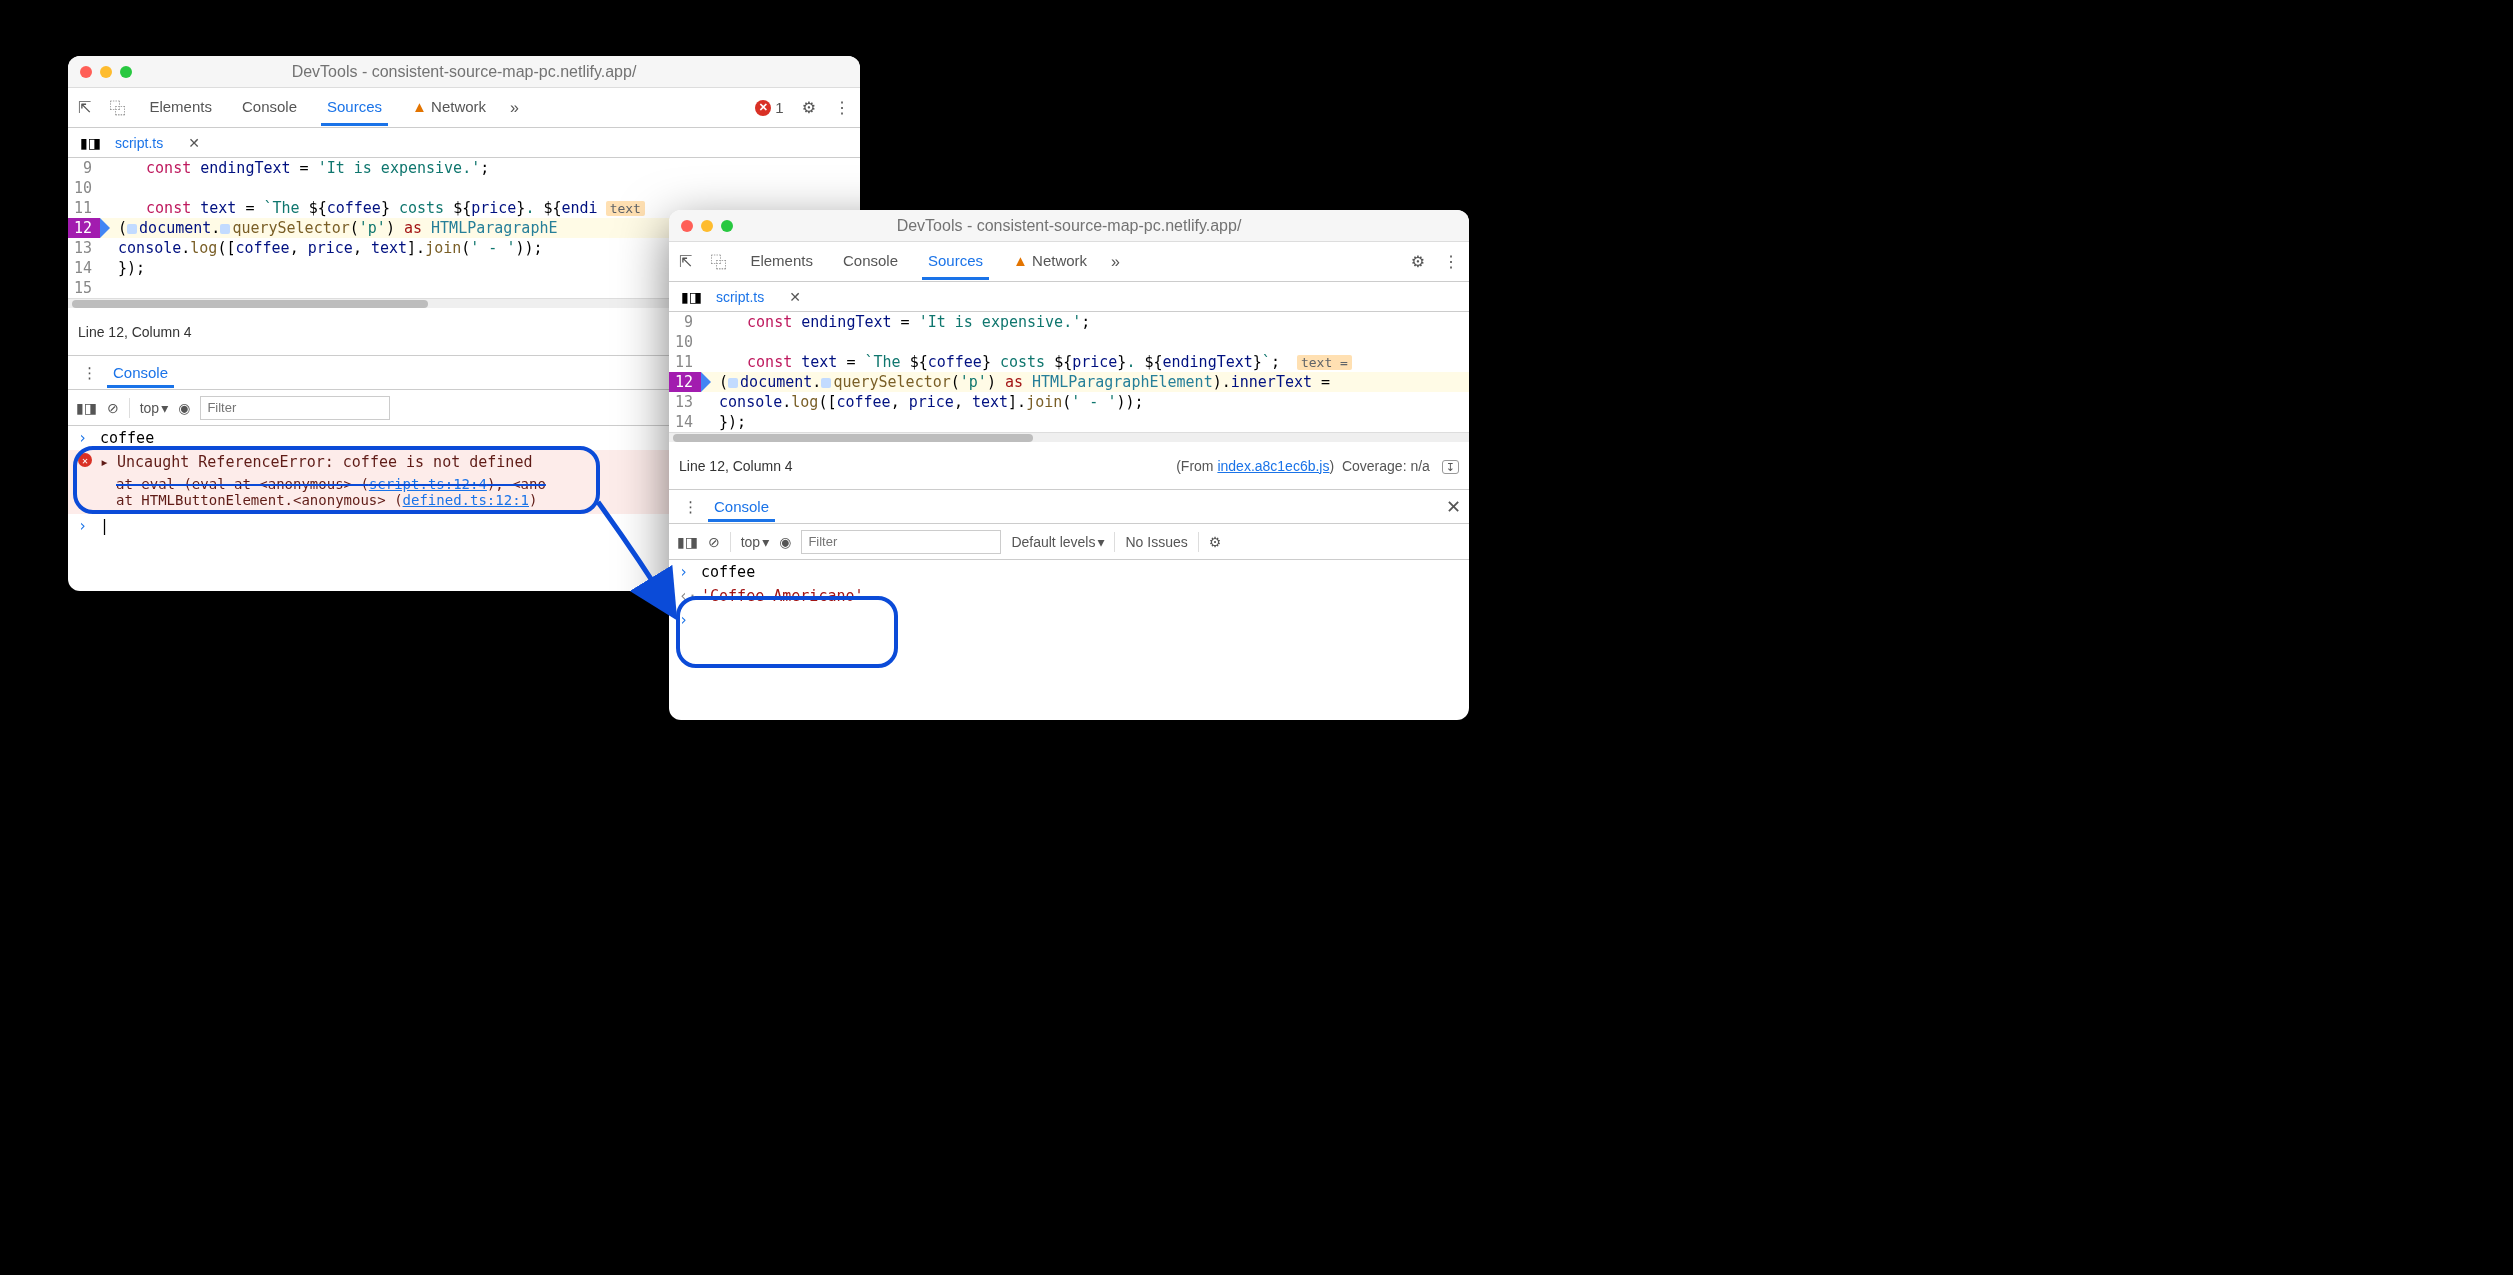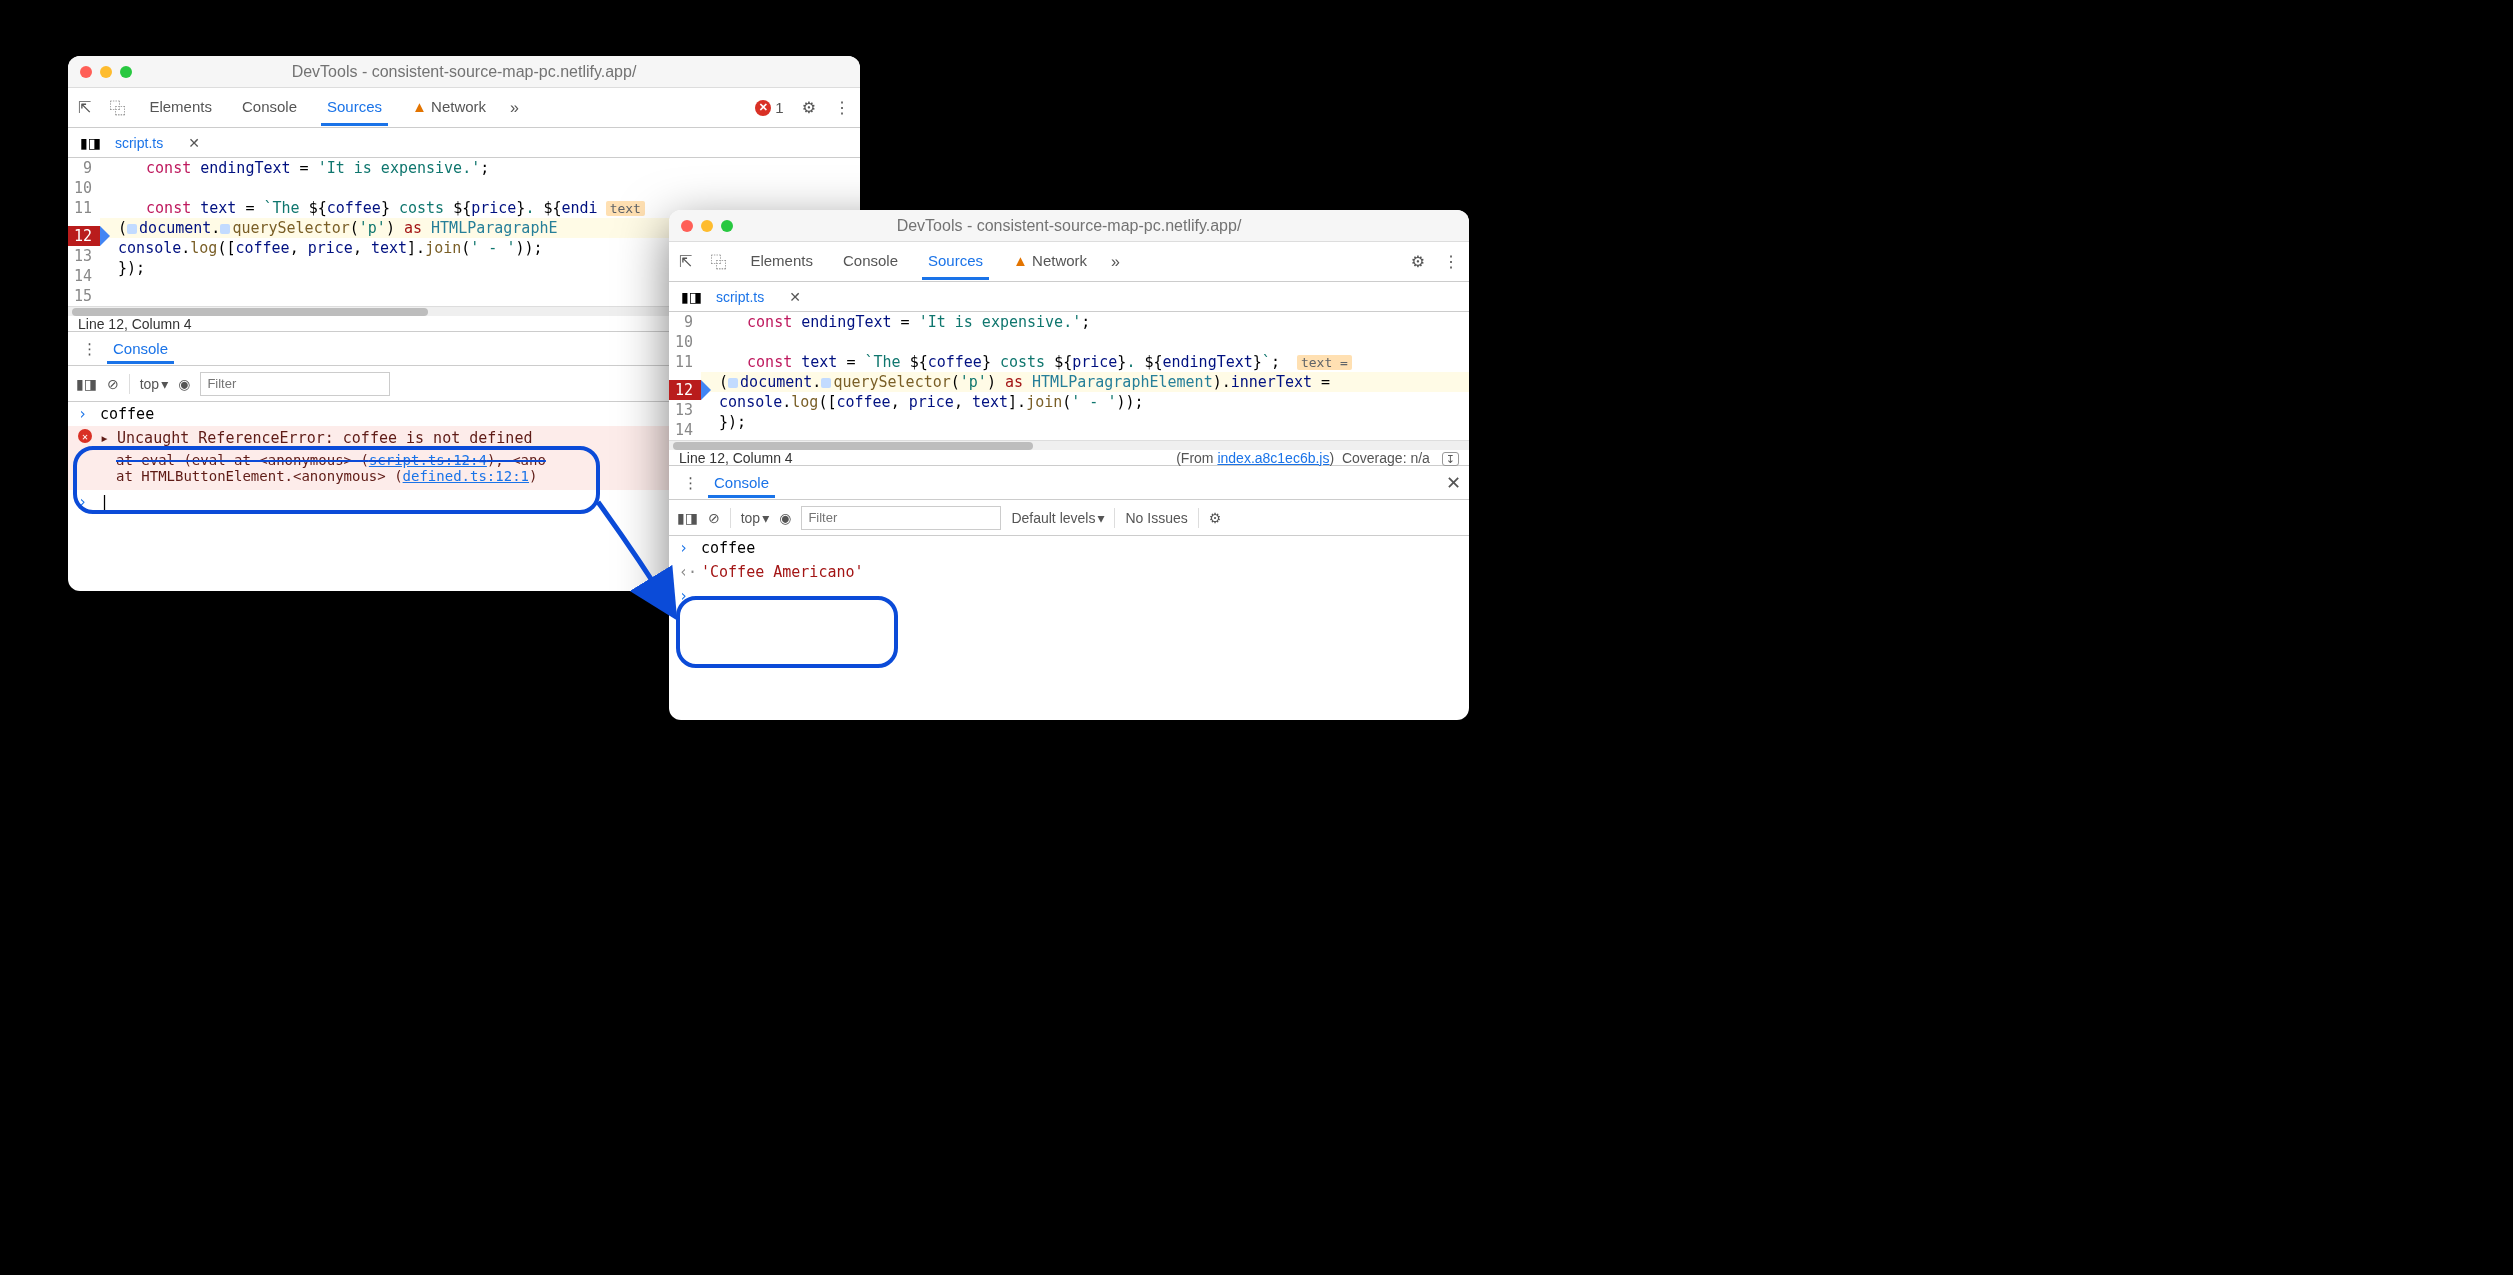--- a/index.html
+++ b/index.html
@@ -52,23 +52,23 @@
   .err-circ { width:16px; height:16px; border-radius:50%; background:#d93025; color:#fff; font-size:11px; display:flex; align-items:center; justify-content:center; font-weight:700;}
 
   .file-tabs { display:flex; align-items:center; height:30px; padding:0 6px; border-bottom:1px solid #ccc; font-size:14px; }
   .file-tab { color:#1a73e8; padding:4px 8px; display:flex; gap:25px; align-items:center; }
   .file-tab .x { color:#555; }
 
   .editor { font-family: ui-monospace, "SF Mono", Menlo, Consolas, monospace; font-size:15px; line-height:20px; display:flex; }
   .gutter { background:#fff; color:#888; text-align:right; padding:0 8px 0 6px; user-select:none; }
   .gutter .ln { height:20px; }
   .gutter .exec {
-    background:#b91c1c; color:#fff;
+    background:#a21caf; color:#fff;
     position:relative;
-    padding:0 8px 0 6px; margin:8px -8px 0 -6px;
+    padding:0 8px 0 6px; margin:0 -8px 0 -6px;
   }
   .gutter .exec::after {
     content:""; position:absolute; right:-10px; top:0;
     border-top:10px solid transparent; border-bottom:10px solid transparent;
     border-left:10px solid #4285f4;
   }
   .codecol { flex:1; overflow:hidden; }
   .codeline { height:20px; white-space:pre; padding-left:18px; }
   .codeline.highlight { background:#fffbe6; }
   .codeline .overlay-var { background:#ffe0b2; color:#5f6368; padding:0 4px; border-radius:2px; margin-left:8px; font-size:13px;}
@@ -76,21 +76,21 @@
   .var { color:#001080; }
   .str { color:#0f766e; }
   .fn { color:#795e26; } .type{ color:#267f99; }
   .as { color:#a31515; }
   .punct { color:#000; }
   .propmarker { display:inline-block; width:10px; height:10px; background:#c2dbff; border-radius:2px; margin-right:2px; vertical-align:-1px;}
 
   .hscroll { height:10px; background:#efefef; border-top:1px solid #ddd; position:relative; }
   .hscroll .thumb { position:absolute; top:1px; left:4px; height:8px; width:45%; background:#bdbdbd; border-radius:4px; }
 
-  .status { display:flex; align-items:center; height:16px; padding:0 10px; border-bottom:1px solid #ccc; font-size:14px; color:#333;}
+  .status { display:flex; align-items:center; height:48px; padding:0 10px; border-bottom:1px solid #ccc; font-size:14px; color:#333;}
   .status .right { margin-left:auto; color:#555;}
   .status .link { color:#1a73e8; text-decoration:underline; }
   .status .map-icn { margin-left:8px; border:1px solid #999; border-radius:3px; padding:0 3px; font-size:11px;}
 
   .drawer-header {
     display:flex; align-items:center; height:34px; padding:0 8px;
     border-bottom:1px solid #ccc; font-size:15px;
   }
   .drawer-header .more { color:#555; padding:0 6px;}
   .drawer-header .tab { color:#1a73e8; border-bottom:3px solid #1a73e8; padding:6px 6px 4px; margin-left:4px;}

